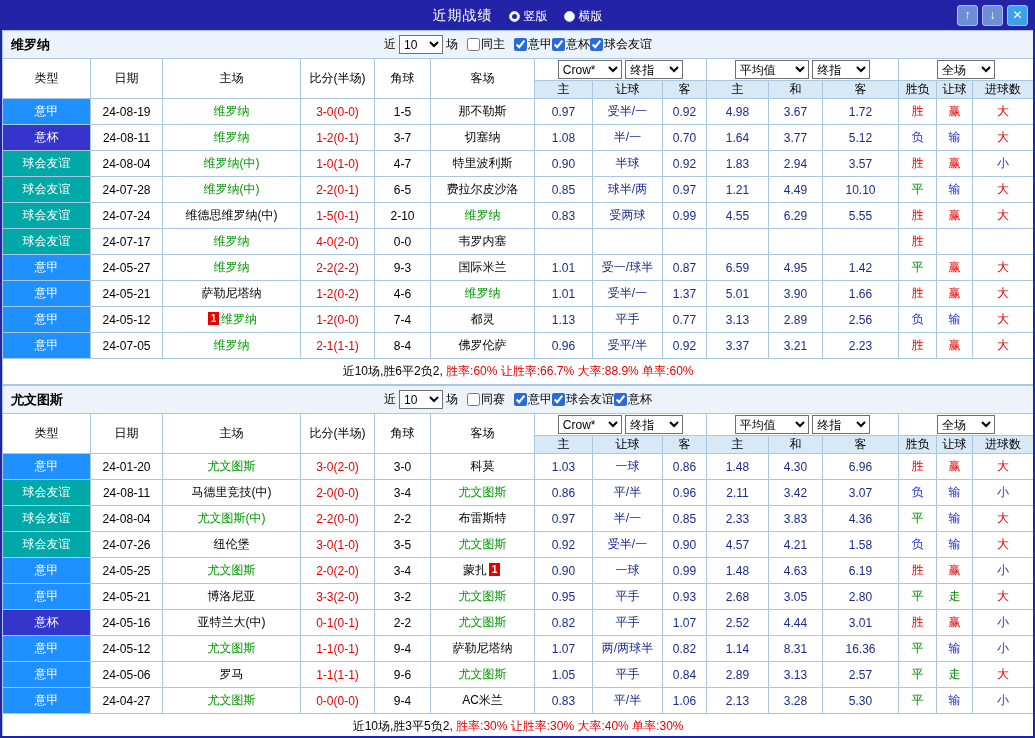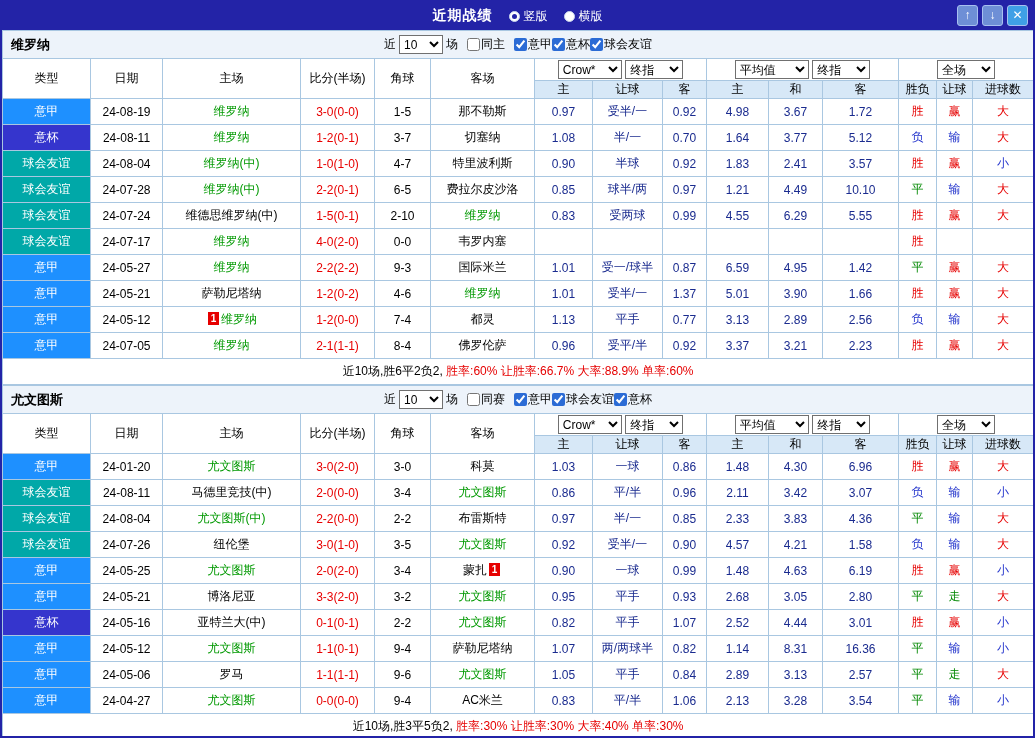--- a/index.html
+++ b/index.html
@@ -1,21 +1,21 @@
 <!DOCTYPE html>
 <html><head>
 <meta charset="utf-8">
 <style>
 *{box-sizing:border-box;margin:0;padding:0}
 html,body{width:1035px;height:738px;overflow:hidden}
 body{font-family:"Liberation Sans","DejaVu Sans",sans-serif;font-size:12px;background:#fff}
 .app{width:1035px;height:738px;border:2px solid #2323A7;display:flex;flex-direction:column;overflow:hidden;background:#fff}
 .titlebar{background:#2323A7;height:28px;flex:0 0 28px;color:#fff;display:flex;align-items:center;position:relative}
 .titlebar-center{flex:1;display:flex;align-items:center;justify-content:center;gap:16px}
-.app-title{font-weight:bold;font-size:14px;letter-spacing:1px}
+.app-title{font-weight:normal;font-size:14px;letter-spacing:1px}
 .radio-option{display:inline-flex;align-items:center;gap:4px;cursor:pointer}
 .radio-circle{width:11px;height:11px;border-radius:50%;background:#fff;border:1px solid #c8d4ee;display:inline-flex;align-items:center;justify-content:center}
 .radio-dot{width:5px;height:5px;border-radius:50%;background:#2323A7}
 .titlebar-buttons{position:absolute;right:5px;top:3px;display:flex;gap:4px}
 .tb-btn{width:21px;height:21px;border:1px solid #A8C0F0;border-radius:3px;color:#fff;font-weight:bold;font-size:12px;line-height:19px;text-align:center;cursor:pointer}
 .btn-up,.btn-down{background:#6E8FD6}
 .btn-close{background:#3FA0E6}
 .content{flex:1;display:flex;flex-direction:column;overflow:hidden}
 table.results{border-collapse:collapse;table-layout:fixed;width:100%}
 .results th,.results td{border:1px solid #A9C7E1;text-align:center;vertical-align:middle;white-space:nowrap;overflow:hidden;font-weight:normal;padding:0}
@@ -178,21 +178,21 @@
             <td class="type-cell" style="background: rgb(0, 168, 168);">球会友谊</td>
             <td>24-08-04</td>
             <td><span class="team-green">维罗纳(中)</span></td>
             <td class="score">1-0(1-0)</td>
             <td>4-7</td>
             <td><span>特里波利斯</span></td>
             <td class="num">0.90</td>
             <td class="num">半球</td>
             <td class="num">0.92</td>
             <td class="num">1.83</td>
-            <td class="num">2.41</td>
+            <td class="num">2.94</td>
             <td class="num">3.57</td>
             <td style="color: rgb(230, 0, 0);">胜</td>
             <td style="color: rgb(230, 0, 0);">赢</td>
             <td style="color: rgb(34, 51, 204);">小</td>
           </tr>
           <tr class="data-row">
             <td class="type-cell" style="background: rgb(0, 168, 168);">球会友谊</td>
             <td>24-07-28</td>
             <td><span class="team-green">维罗纳(中)</span></td>
             <td class="score">2-2(0-1)</td>
@@ -546,21 +546,21 @@
             <td>24-04-27</td>
             <td><span class="team-green">尤文图斯</span></td>
             <td class="score">0-0(0-0)</td>
             <td>9-4</td>
             <td><span>AC米兰</span></td>
             <td class="num">0.83</td>
             <td class="num">平/半</td>
             <td class="num">1.06</td>
             <td class="num">2.13</td>
             <td class="num">3.28</td>
-            <td class="num">3.54</td>
+            <td class="num">5.30</td>
             <td style="color: rgb(0, 136, 0);">平</td>
             <td style="color: rgb(34, 51, 204);">输</td>
             <td style="color: rgb(34, 51, 204);">小</td>
           </tr>
           <tr class="summary-row">
             <td colspan="15"><span>近10场,胜3平5负2, </span><span class="sum-red">胜率:30% 让胜率:30% 大率:40% 单率:30%</span></td>
           </tr>
         </tbody>
       </table>
     </div>

